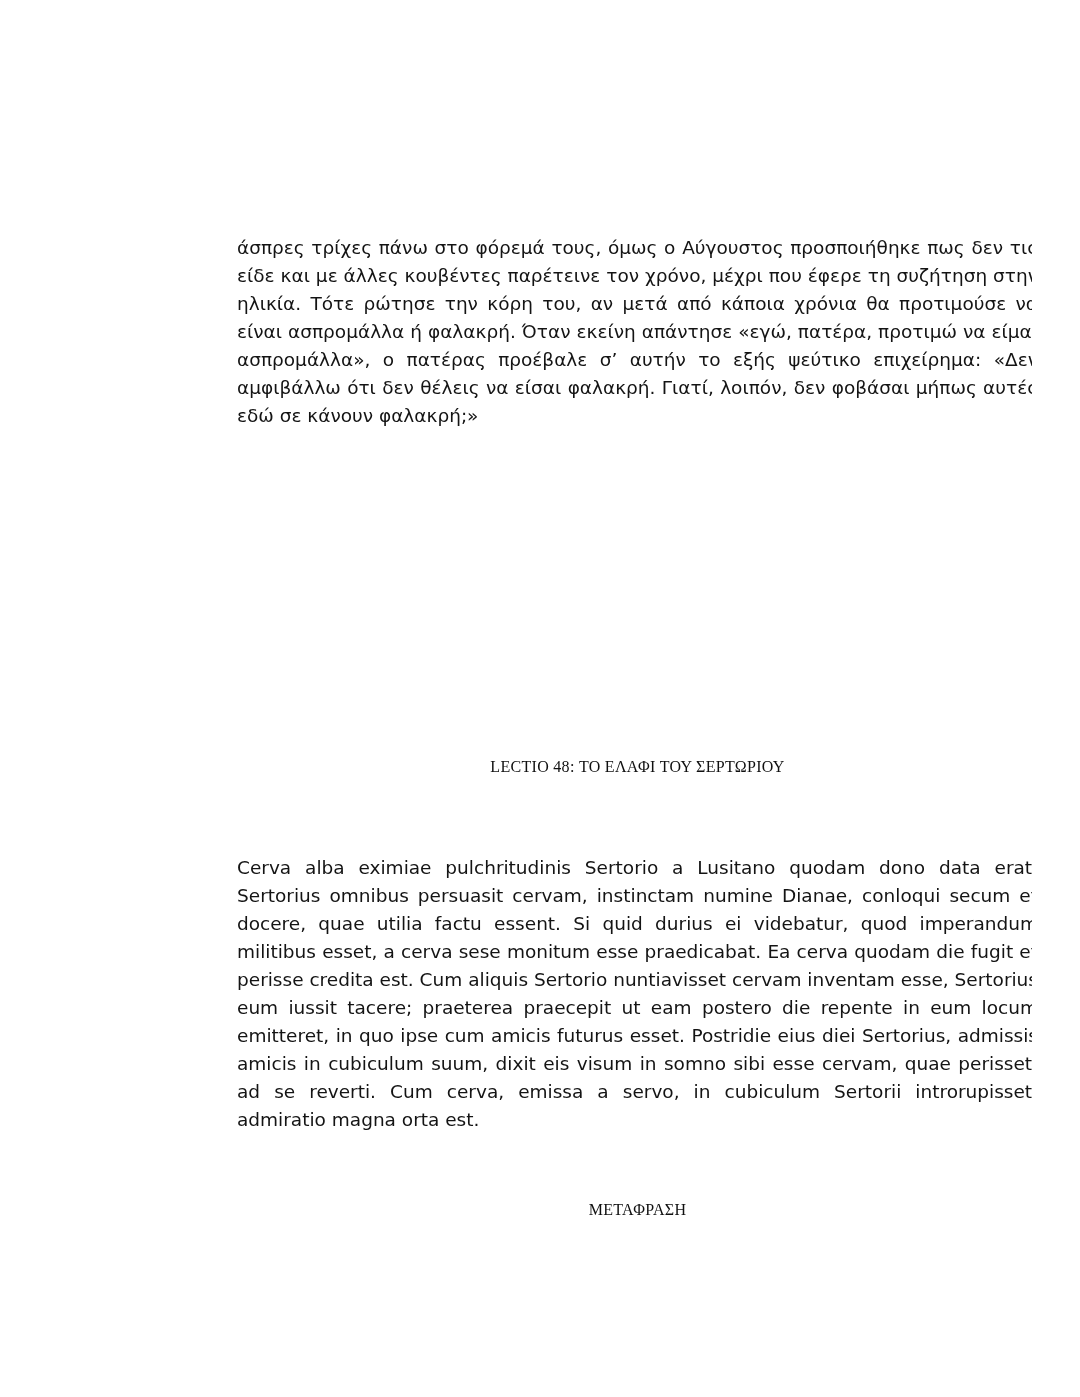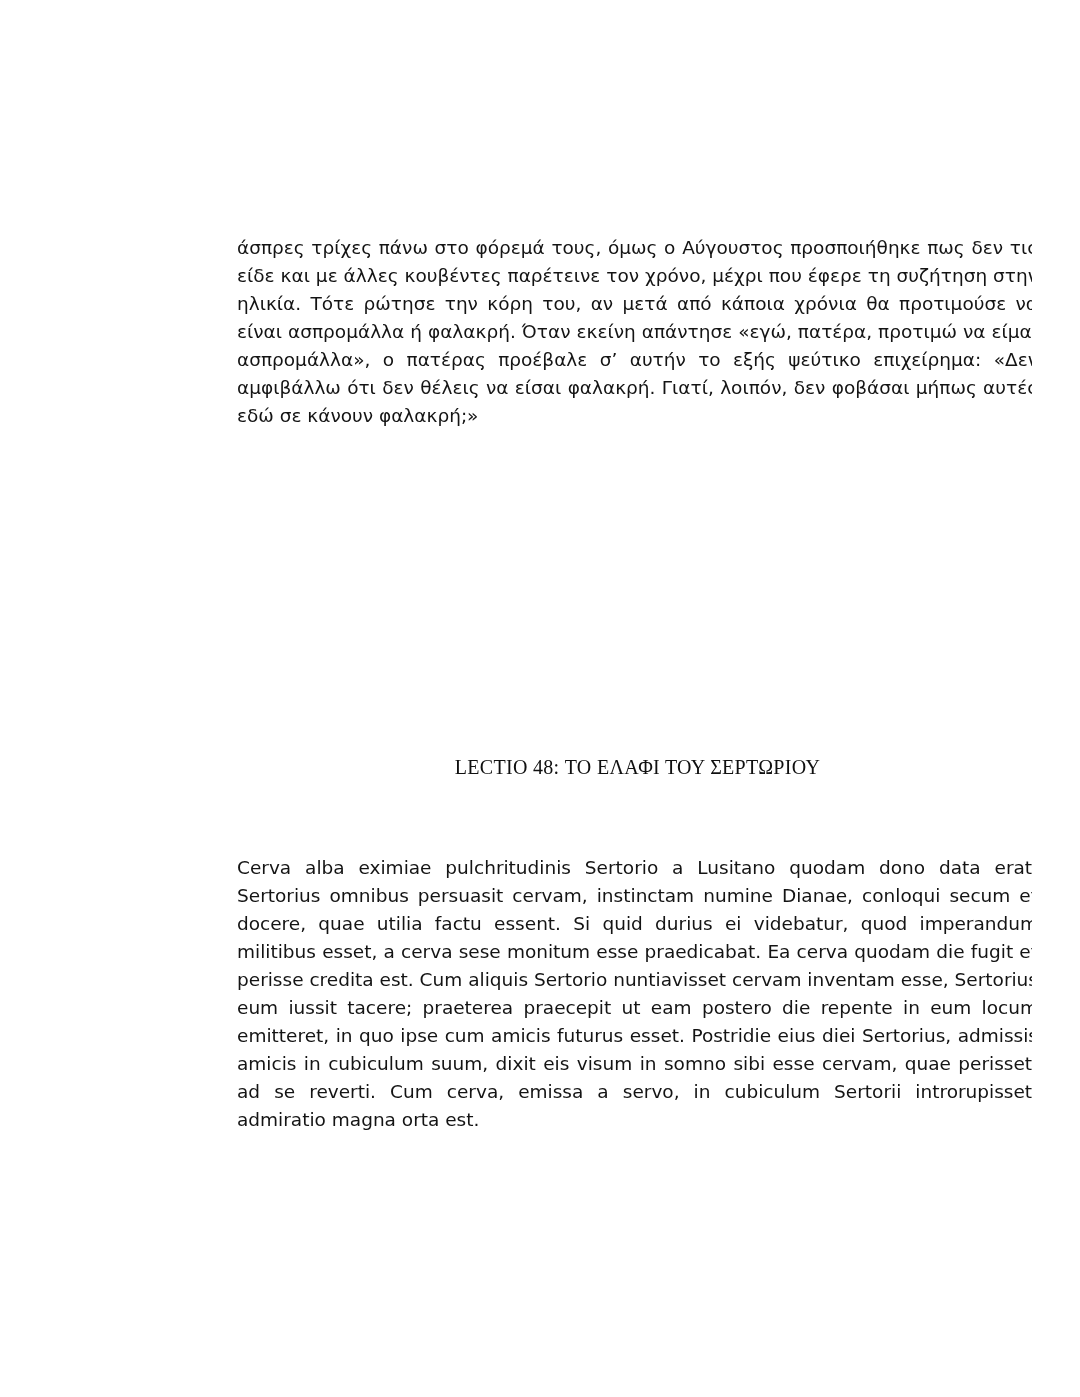--- a/index.html
+++ b/index.html
@@ -26,21 +26,21 @@
     line-height: 28px;
     text-align: justify;
     color: #141414;
   }
 
   .heading {
     position: absolute;
     left: 125px;
     width: 833px;
     font-family: "Liberation Serif", "DejaVu Serif", serif;
-    font-size: 20px;
+    font-size: 16px;
     line-height: 24px;
     text-align: center;
     font-weight: 400;
     color: #101010;
     letter-spacing: 0.3px;
   }
 
   .para-intro       { top: 122px; }
   .heading-lectio   { top: 643px; }
   .para-latin       { top: 742px; }
@@ -51,15 +51,16 @@
 <body>
 
 <div class="page">
 
   <p class="body-text para-intro">άσπρες τρίχες πάνω στο φόρεμά τους, όμως ο Αύγουστος προσποιήθηκε πως δεν τις είδε και με άλλες κουβέντες παρέτεινε τον χρόνο, μέχρι που έφερε τη συζήτηση στην ηλικία. Τότε ρώτησε την κόρη του, αν μετά από κάποια χρόνια θα προτιμούσε να είναι ασπρομάλλα ή φαλακρή. Όταν εκείνη απάντησε «εγώ, πατέρα, προτιμώ να είμαι ασπρομάλλα», ο πατέρας προέβαλε σ’ αυτήν το εξής ψεύτικο επιχείρημα: «Δεν αμφιβάλλω ότι δεν θέλεις να είσαι φαλακρή. Γιατί, λοιπόν, δεν φοβάσαι μήπως αυτές εδώ σε κάνουν φαλακρή;»</p>
 
   <h2 class="heading heading-lectio">LECTIO 48: ΤΟ ΕΛΑΦΙ ΤΟΥ ΣΕΡΤΩΡΙΟΥ</h2>
 
   <p class="body-text para-latin">Cerva alba eximiae pulchritudinis Sertorio a Lusitano quodam dono data erat. Sertorius omnibus persuasit cervam, instinctam numine Dianae, conloqui secum et docere, quae utilia factu essent. Si quid durius ei videbatur, quod imperandum militibus esset, a cerva sese monitum esse praedicabat. Ea cerva quodam die fugit et perisse credita est. Cum aliquis Sertorio nuntiavisset cervam inventam esse, Sertorius eum iussit tacere; praeterea praecepit ut eam postero die repente in eum locum emitteret, in quo ipse cum amicis futurus esset. Postridie eius diei Sertorius, admissis amicis in cubiculum suum, dixit eis visum in somno sibi esse cervam, quae perisset, ad se reverti. Cum cerva, emissa a servo, in cubiculum Sertorii introrupisset, admiratio magna orta est.</p>
 
+  <h2 class="heading heading-metafrasi">ΜΕΤΑΦΡΑΣΗ</h2>
 
 
 </div>
 
 </body></html>

